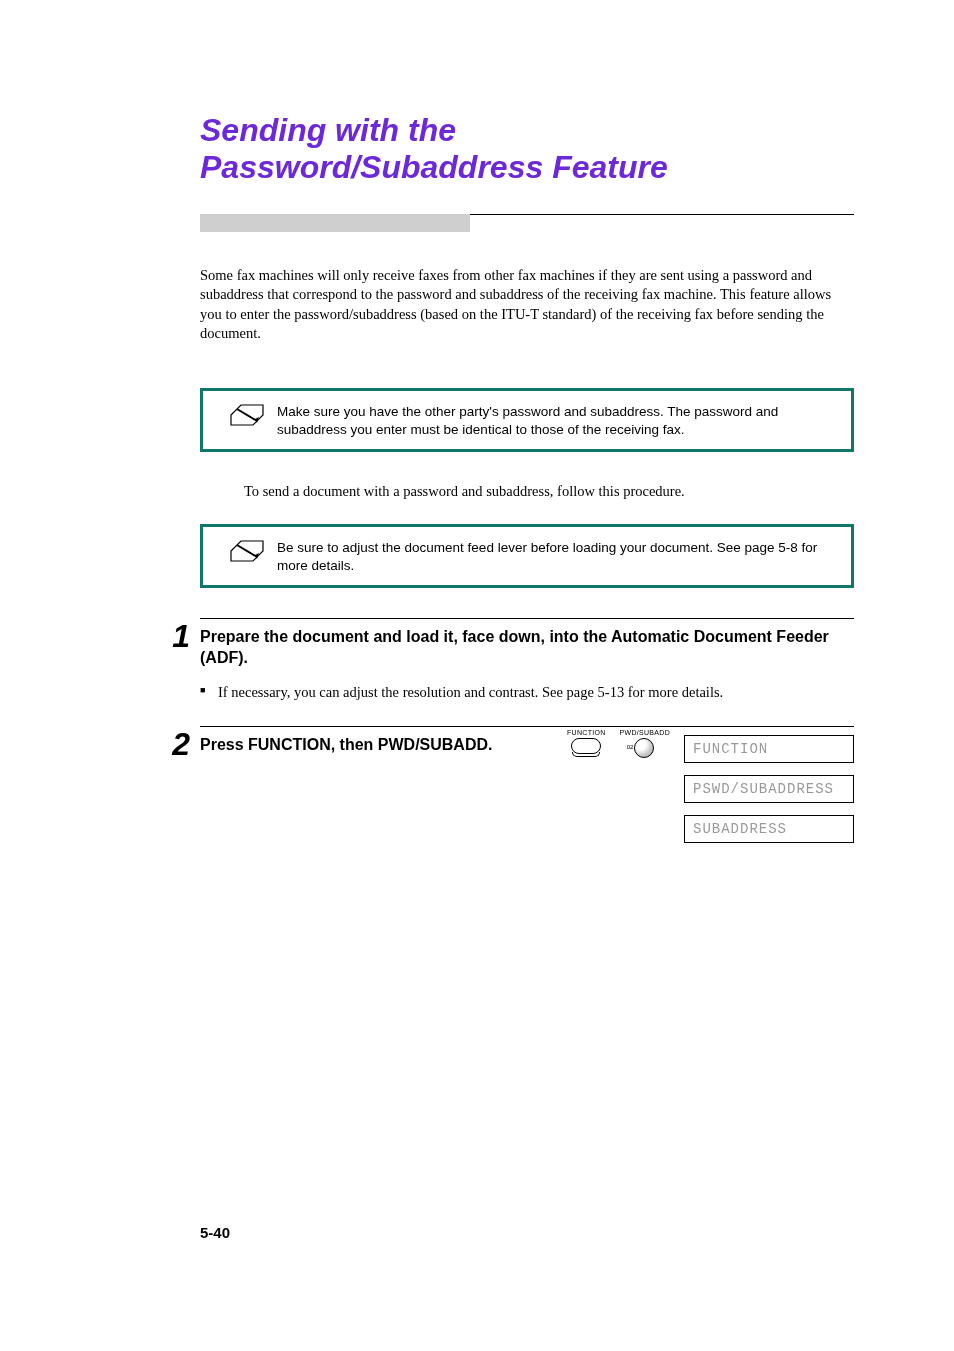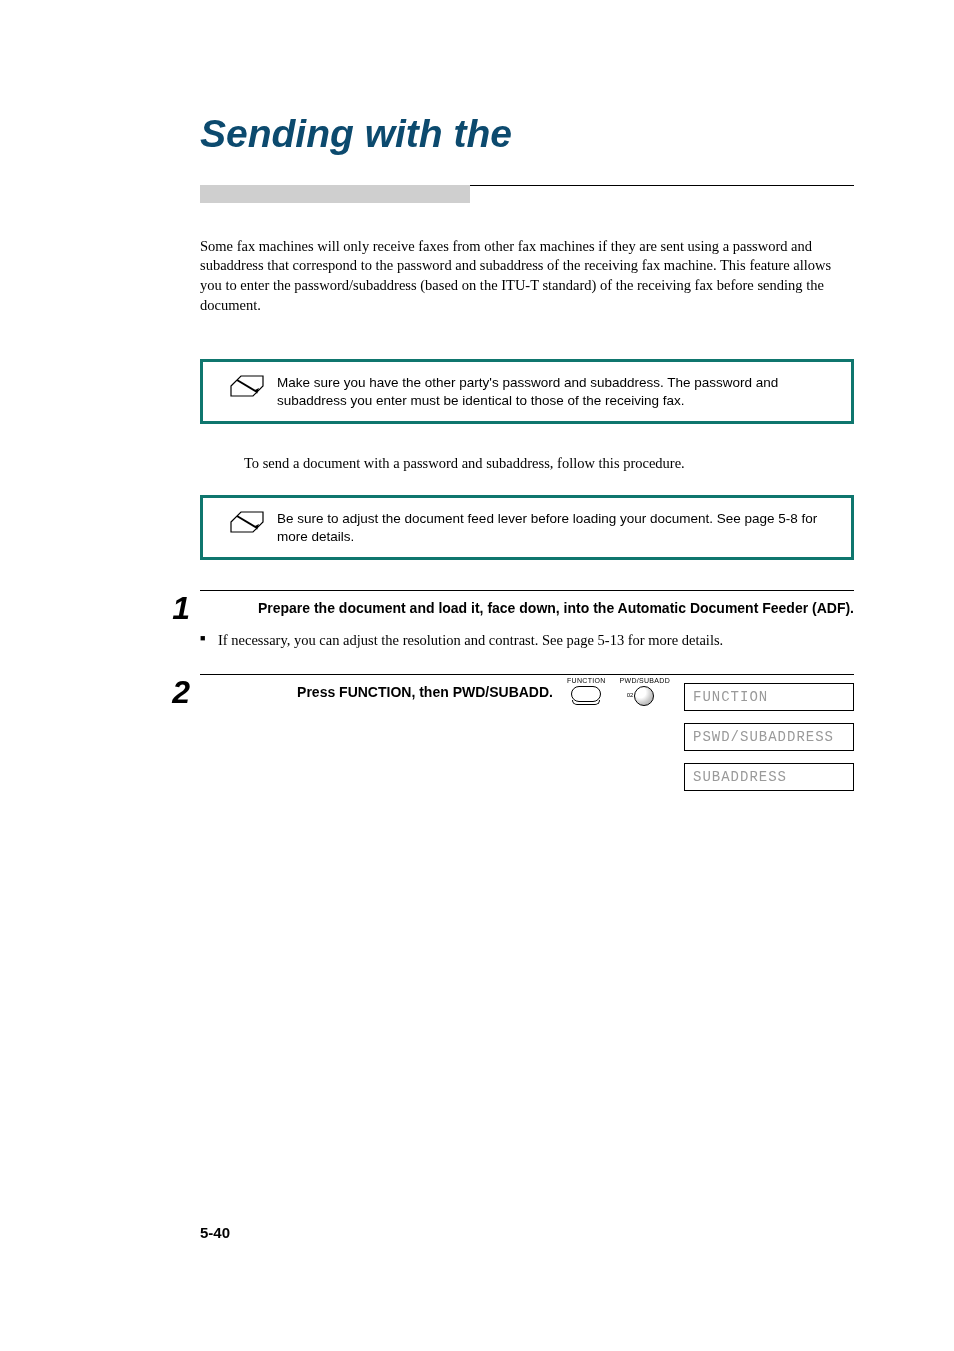--- a/index.html
+++ b/index.html
@@ -11,23 +11,23 @@
       color: #000;
       position: relative;
     }
     .page {
       padding: 112px 100px 60px 200px;
     }
     .chapter-title {
       font-family: Arial, Helvetica, sans-serif;
       font-weight: bold;
       font-style: italic;
-      font-size: 39px;
+      font-size: 32px;
       line-height: 1.15;
-      color: #0c4a6e;
+      color: #6d28d9;
       margin-bottom: 28px;
     }
     .underline-bar {
       height: 18px;
       display: flex;
       margin-bottom: 34px;
     }
     .underline-bar .grey {
       width: 270px;
       background: #cfcfcf;
@@ -89,24 +89,23 @@
       padding-top: 6px;
     }
     .step-body {
       flex: 1;
       border-top: 1px solid #000;
       padding-top: 8px;
     }
     .step-heading {
       font-family: Arial, Helvetica, sans-serif;
       font-weight: bold;
-      font-size: 14px;
+      font-size: 16px;
       line-height: 1.3;
       margin-bottom: 14px;
-      text-align: right;
     }
     .step-sub {
       font-size: 14.5px;
       line-height: 1.35;
       margin-bottom: 6px;
       padding-left: 18px;
       position: relative;
     }
     .step-sub::before {
       content: "■";
@@ -210,20 +209,21 @@
       font-size: 15px;
       margin-top: 16px;
     }
   </style>
 </head>
 <body>
 
 <div class="page">
   <h1 class="chapter-title">
     <span>Sending with the</span><br>
+    <span>Password/Subaddress Feature</span>
   </h1>
 
   <div class="underline-bar">
     <div class="grey"></div>
     <div class="line"></div>
   </div>
 
   <p class="body-text">Some fax machines will only receive faxes from other fax machines if they are sent using a password and subaddress that correspond to the password and subaddress of the receiving fax machine. This feature allows you to enter the password/subaddress (based on the ITU-T standard) of the receiving fax before sending the document.</p>
 
   <div class="note-box">

